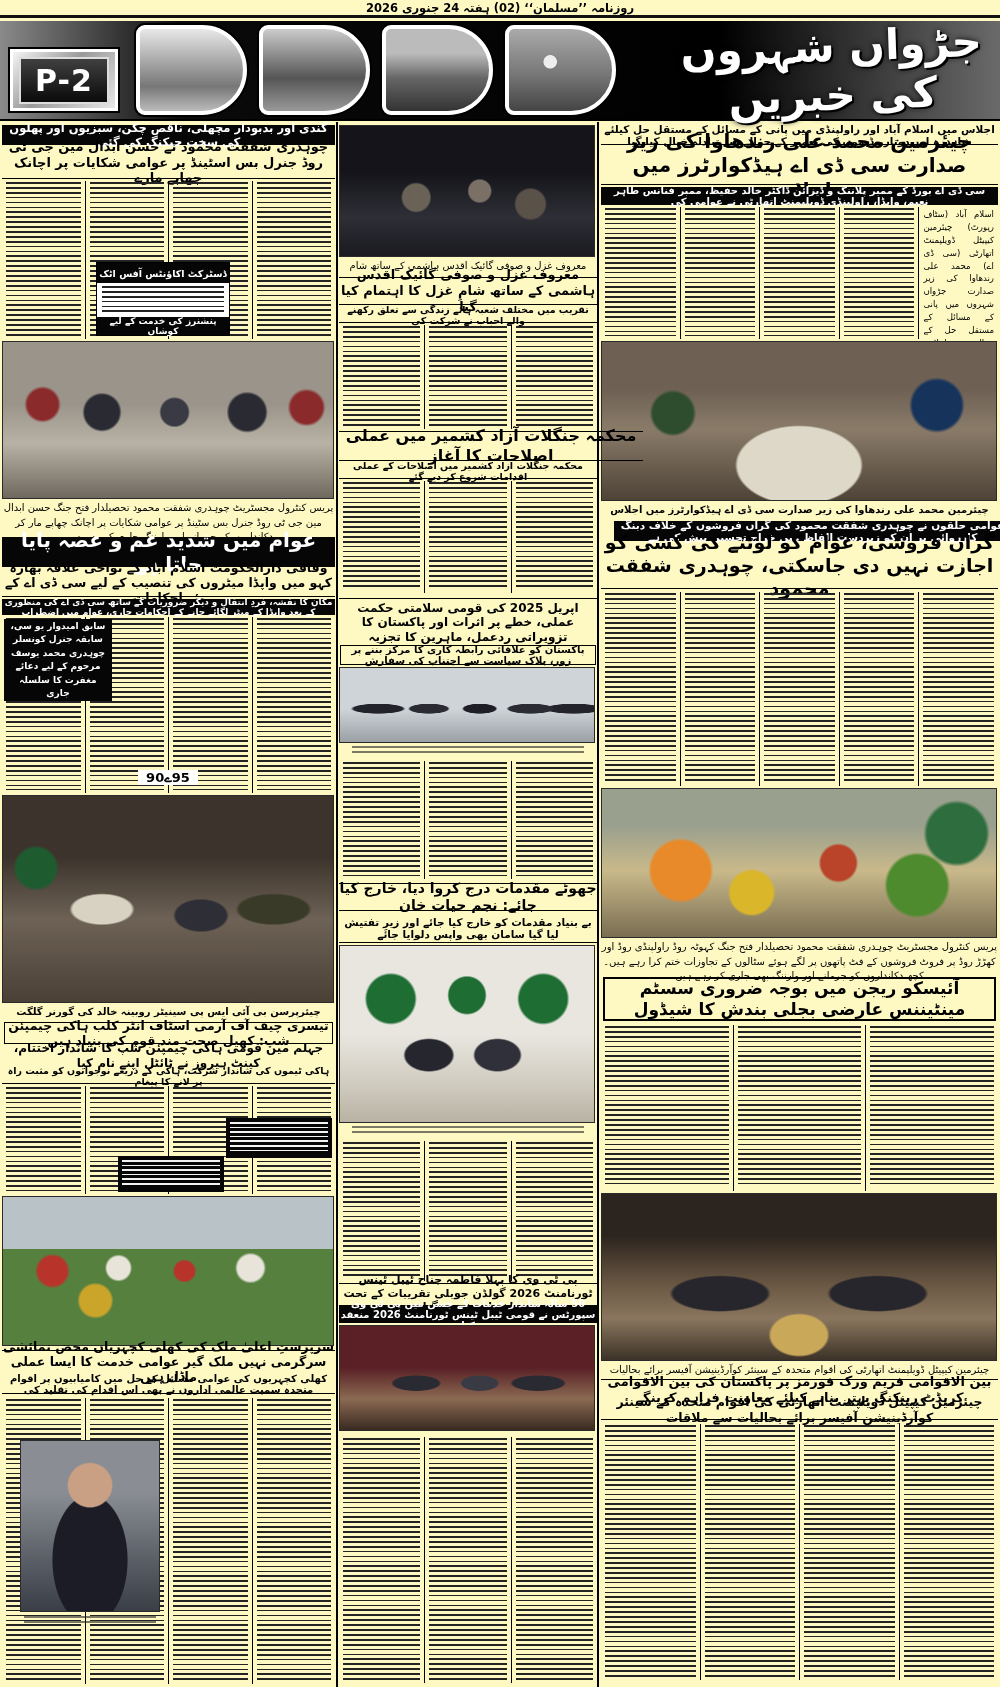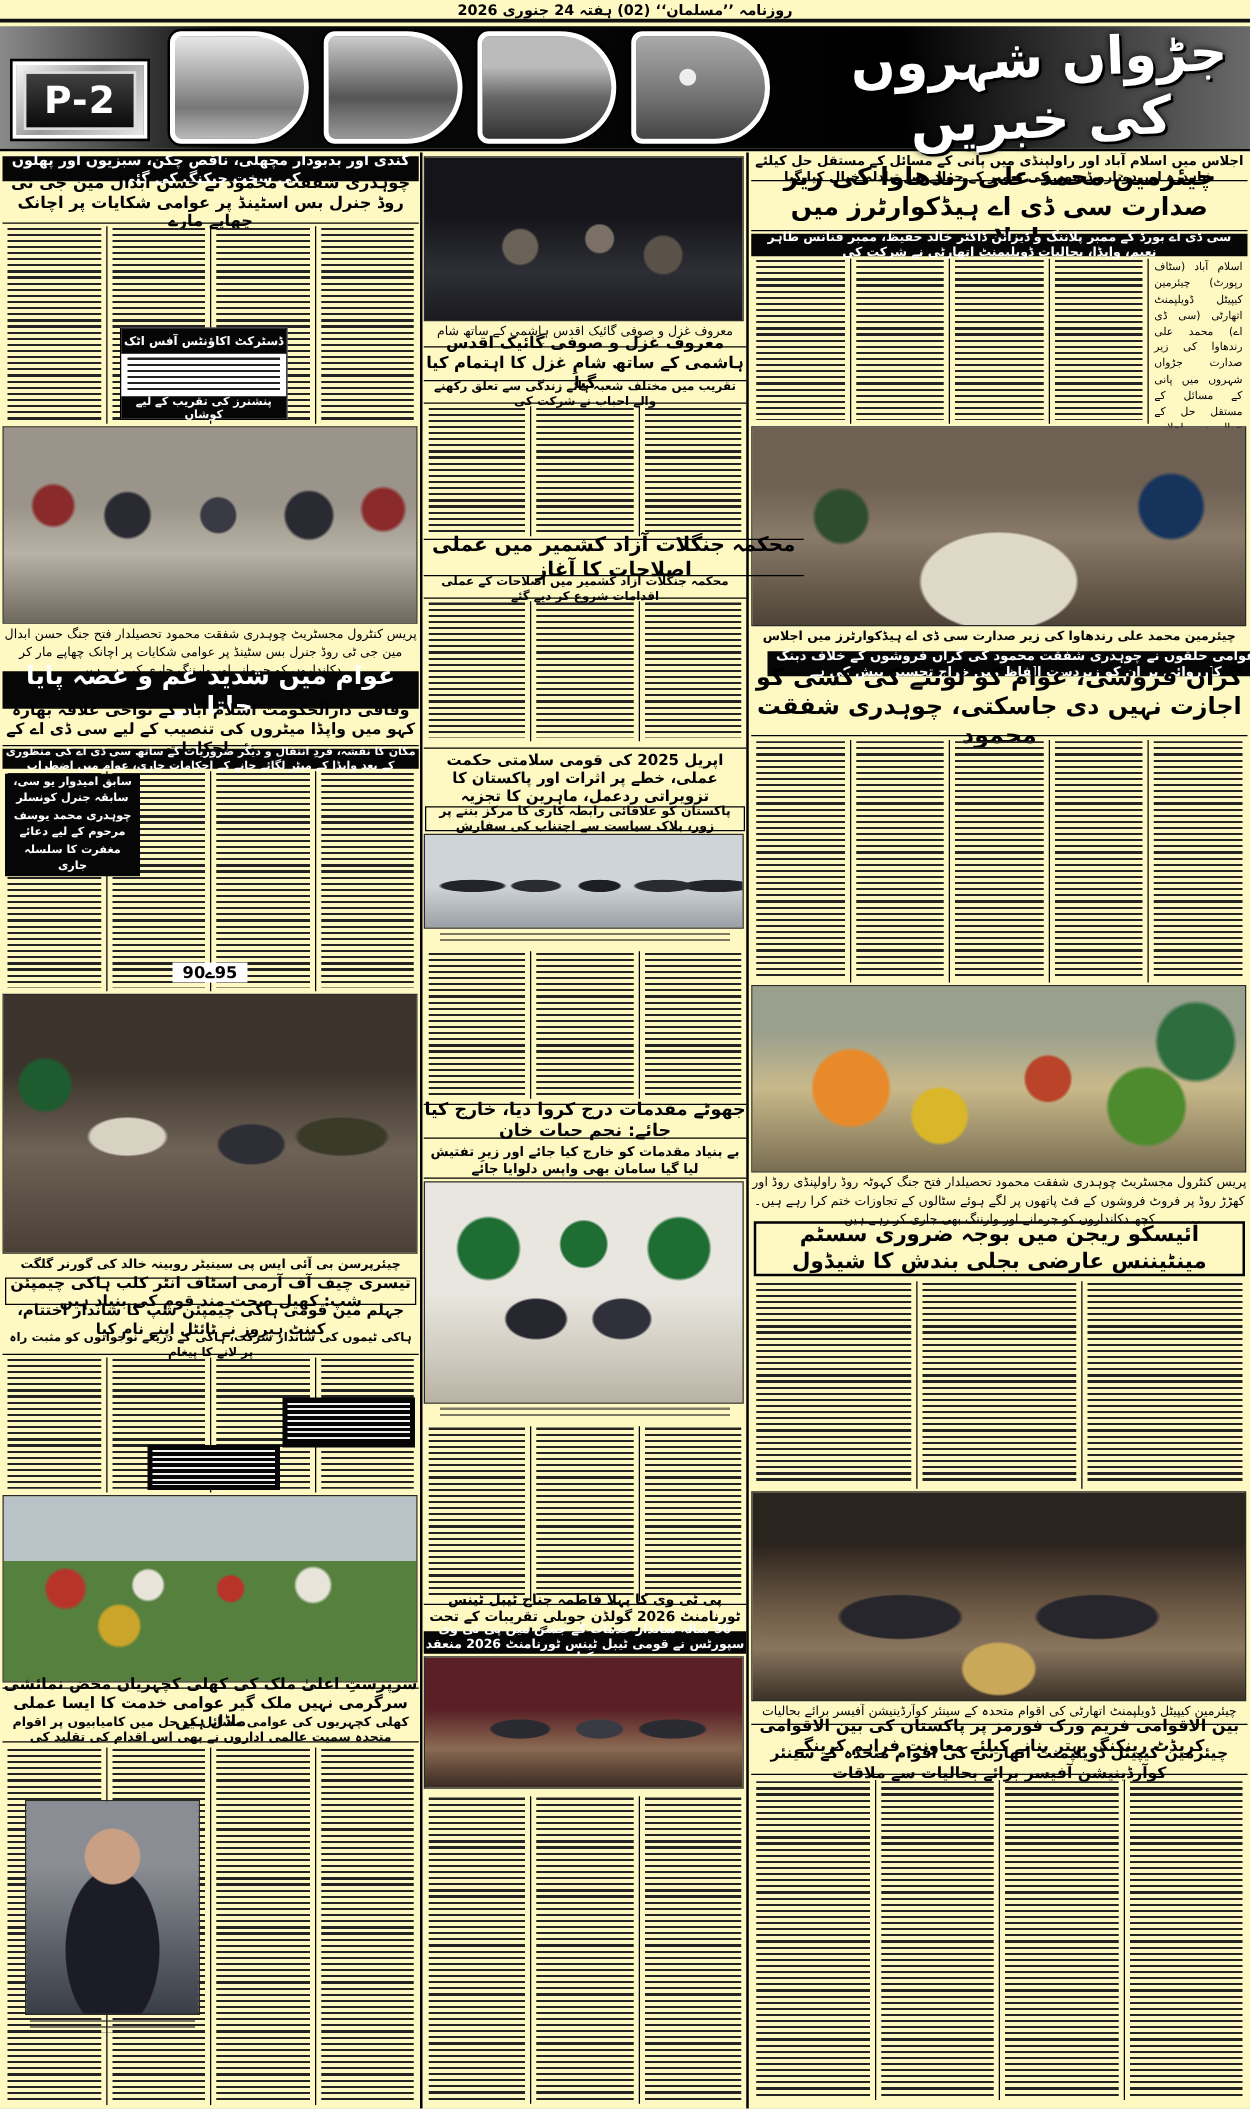--- a/index.html
+++ b/index.html
@@ -47,21 +47,21 @@
       <div class="dframe" style="background:radial-gradient(circle at 40% 40%,#eee 0 8%,transparent 9%),linear-gradient(180deg,#aaa,#777 55%,#444);"></div>
     </div>
     <div class="abs ctr callig" style="right:8px;top:6px;width:320px;height:88px;font-size:42px">جڑواں شہروں کی خبریں</div>
   </div>
 
   <div class="vrule" style="left:336px;top:122px;height:1565px"></div>
   <div class="vrule" style="left:597px;top:122px;height:1565px"></div>
 
   <div class="abs ctr kick" style="left:601px;top:125px;width:397px;height:20px;border-bottom:1.5px solid #000">اجلاس میں اسلام آباد اور راولپنڈی میں پانی کے مسائل کے مستقل حل کیلئے شاہدرہ اور دوتارو ڈیموں کی تعمیر کے حوالے سے تبادلہ خیال کیا گیا</div>
   <div class="abs ctr hl" style="left:601px;top:147px;width:397px;height:38px;font-size:20px;border-bottom:1.5px solid #000">چیئرمین محمد علی رندھاوا کی زیر صدارت سی ڈی اے ہیڈکوارٹرز میں اجلاس</div>
-  <div class="abs ctr bar" style="left:601px;top:187px;width:397px;height:18px;font-size:10px;font-weight:bold">سی ڈی اے بورڈ کے ممبر پلاننگ و ڈیزائن ڈاکٹر خالد حفیظ، ممبر فنانس طاہر نعیم، واپڈا، بحالیات ڈویلپمنٹ اتھارٹی نے شرکت کی</div>
+  <div class="abs ctr bar" style="left:601px;top:187px;width:397px;height:18px;font-size:10px;font-weight:bold">سی ڈی اے بورڈ کے ممبر پلاننگ و ڈیزائن ڈاکٹر خالد حفیظ، ممبر فنانس طاہر نعیم، واپڈا، راولپنڈی ڈویلپمنٹ اتھارٹی نے عوامی کی</div>
   <div class="abs cols" style="left:601px;top:207px;width:397px;height:132px">
     <div class="col lead">اسلام آباد (سٹاف رپورٹ) چیئرمین کیپیٹل ڈویلپمنٹ اتھارٹی (سی ڈی اے) محمد علی رندھاوا کی زیر صدارت جڑواں شہروں میں پانی کے مسائل کے مستقل حل کے حوالے سے اجلاس ہوا</div>
     <div class="col">
         <div class="ft" style="height:128px"></div>
       </div>
     <div class="col">
         <div class="ft" style="height:128px"></div>
       </div>
     <div class="col">
         <div class="ft" style="height:128px"></div>
@@ -213,21 +213,21 @@
     <div class="col">
         <div class="ft" style="height:154px"></div>
       </div>
     <div class="col">
         <div class="ft" style="height:154px"></div>
       </div>
   </div>
   <div class="abs thinbox" style="left:96px;top:262px;width:134px;height:74px;background:#fff">
     <div class="bar ctr" style="height:20px;font-size:9.5px;font-weight:bold">ڈسٹرکٹ اکاؤنٹس آفس اٹک</div>
     <div class="ft" style="height:28px;margin:3px 5px"></div>
-    <div class="bar ctr" style="height:18px;font-size:9px;font-weight:bold">پنشنرز کی تقریب کے لیے کوشاں</div>
+    <div class="bar ctr" style="height:18px;font-size:9px;font-weight:bold">پنشنرز کی خدمت کے لیے کوشاں</div>
   </div>
   <div class="photo" style="left:2px;top:341px;width:332px;height:158px;background:radial-gradient(circle at 12% 40%,#8a2a2a 0 5%,transparent 6%),radial-gradient(circle at 30% 45%,#2a2a33 0 7%,transparent 8%),radial-gradient(circle at 52% 45%,#3a3a44 0 7%,transparent 8%),radial-gradient(circle at 74% 45%,#2a2a33 0 7%,transparent 8%),radial-gradient(circle at 92% 42%,#8a2a2a 0 5%,transparent 6%),linear-gradient(180deg,#9a948a 0 40%,#b8b2a6 65%,#6e685e)"></div>
   <div class="abs cap" style="left:2px;top:501px;width:333px;height:34px">پریس کنٹرول مجسٹریٹ چوہدری شفقت محمود تحصیلدار فتح جنگ حسن ابدال مین جی ٹی روڈ جنرل بس سٹینڈ پر عوامی شکایات پر اچانک چھاپے مار کر دکانداروں کو جرمانے اور وارننگ جاری کر رہے ہیں</div>
   <div class="abs ctr bar hl" style="left:2px;top:537px;width:333px;height:30px;font-size:20px;letter-spacing:1px">عوام میں شدید غم و غصہ پایا جاتا ہے</div>
   <div class="abs ctr hl" style="left:2px;top:569px;width:333px;height:28px;font-size:12.5px;border-bottom:1.5px solid #000">وفاقی دارالحکومت اسلام آباد کے نواحی علاقہ بھارہ کہو میں واپڈا میٹروں کی تنصیب کے لیے سی ڈی اے کے نئے احکامات</div>
   <div class="abs ctr bar" style="left:2px;top:599px;width:333px;height:16px;font-size:8.8px;font-weight:bold">مکان کا نقشہ، فردِ انتقال و دیگر ضروریات کے ساتھ سی ڈی اے کی منظوری کے بعد واپڈا کے میٹر لگائے جانے کے احکامات جاری، عوام میں اضطراب</div>
   <div class="abs cols" style="left:2px;top:617px;width:333px;height:176px">
     <div class="col">
         <div class="ft" style="height:172px"></div>
       </div>

